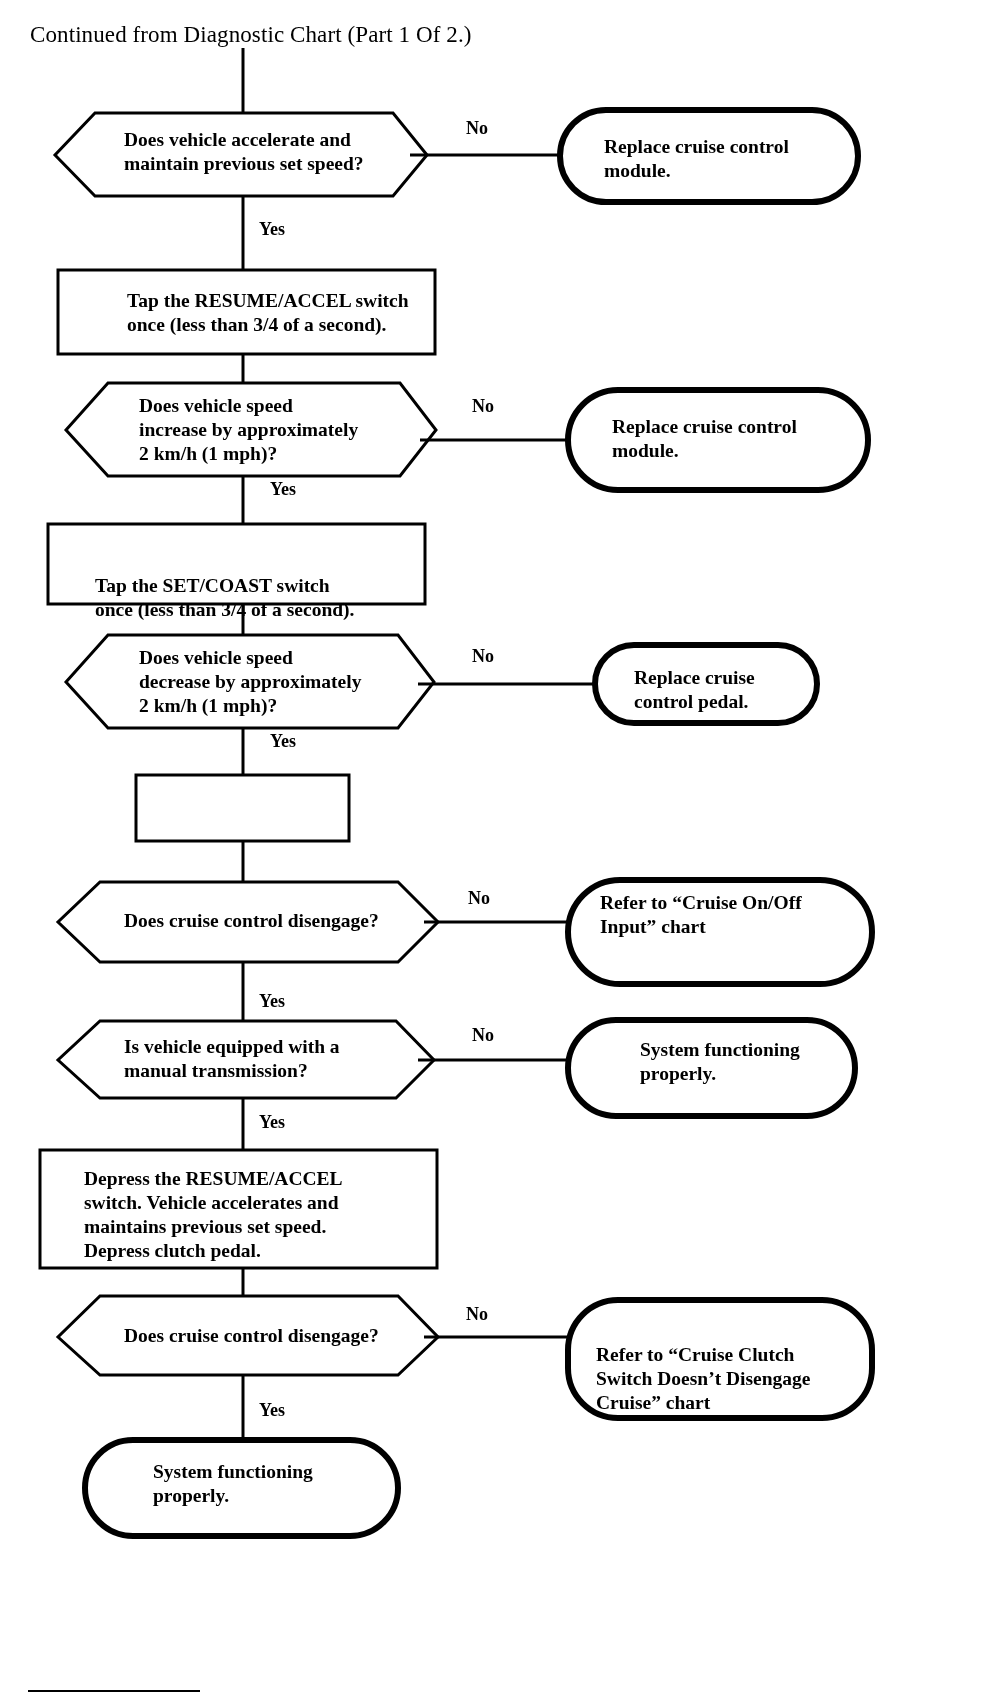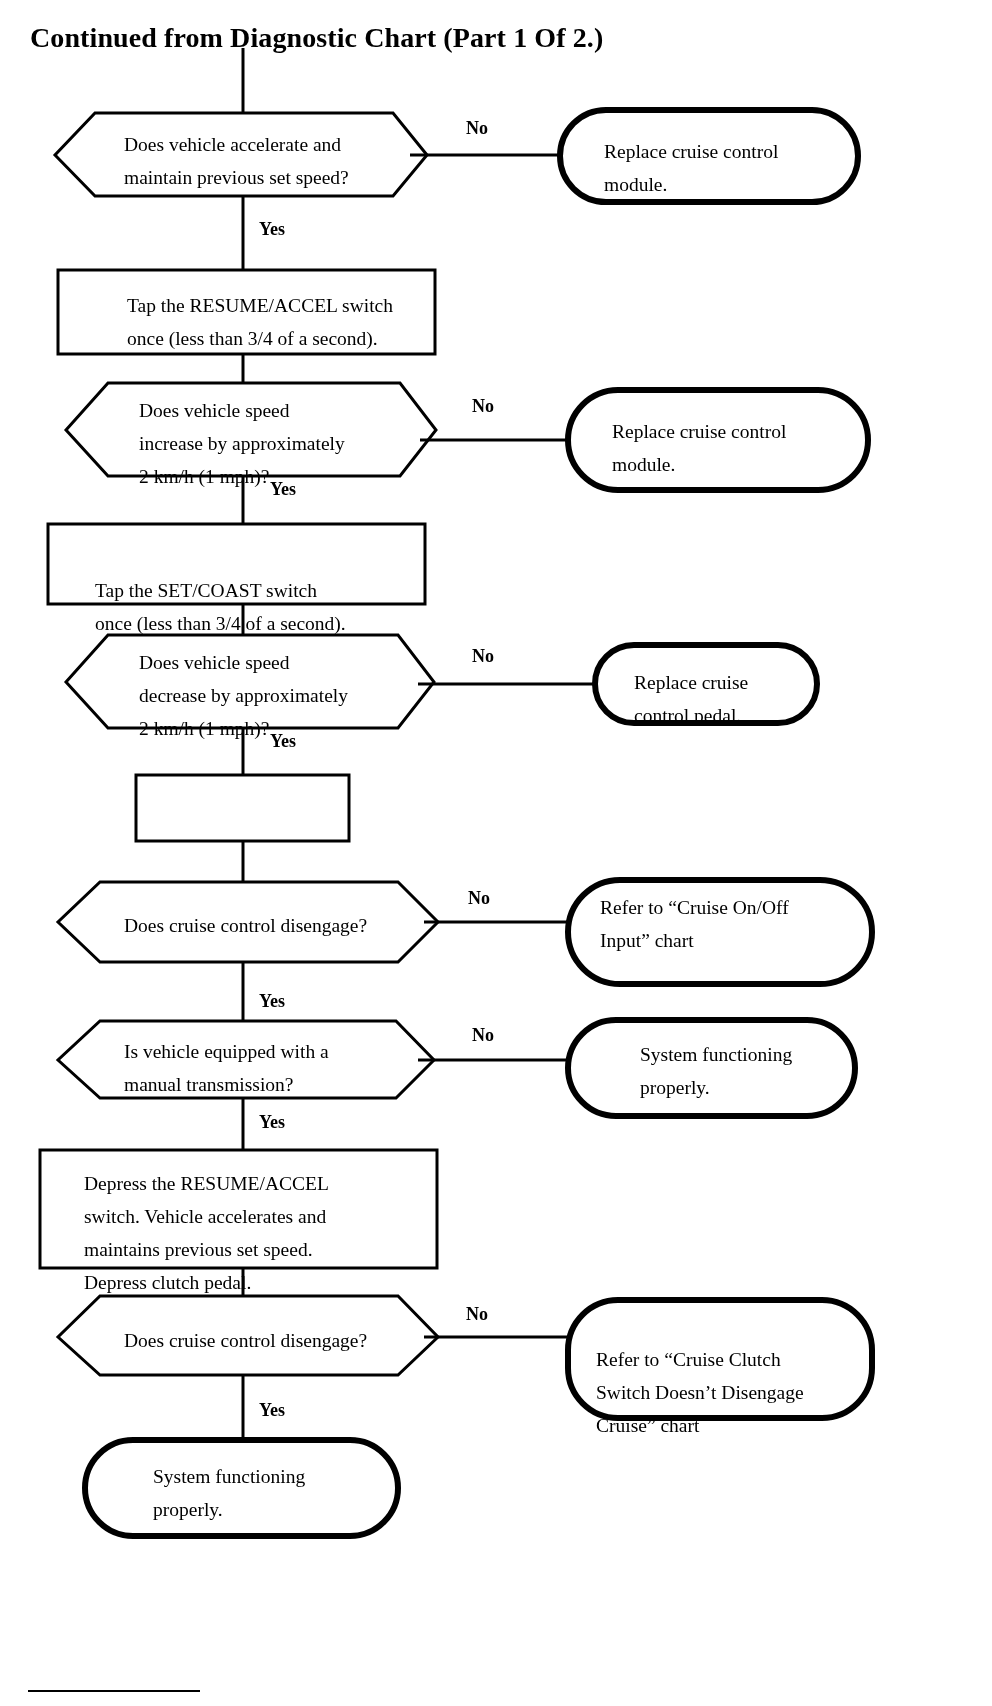--- a/index.html
+++ b/index.html
@@ -9,32 +9,32 @@
     font-family:"Liberation Serif","DejaVu Serif",serif;
     color:#000000;
     position:relative;
     overflow:hidden;
   }
   .canvas{position:absolute;left:0;top:0;width:992px;height:1706px;}
   .svg-layer{position:absolute;left:0;top:0;width:992px;height:1706px;}
 
   .node-text{
     position:absolute;
-    font-weight:normal;
+    font-weight:bold;
     font-size:19.5px;
-    line-height:33px;
+    line-height:24px;
     color:#000;
     white-space:pre-line;
     z-index:5;
   }
   .title{
     position:absolute;
     left:30px;top:22px;
-    font-weight:bold;
-    font-size:28px;
+    font-weight:normal;
+    font-size:23px;
     letter-spacing:0.1px;
     white-space:nowrap;
     z-index:6;
   }
   .edge-label{
     position:absolute;
     font-weight:bold;
     font-size:18px;
     z-index:6;
   }

